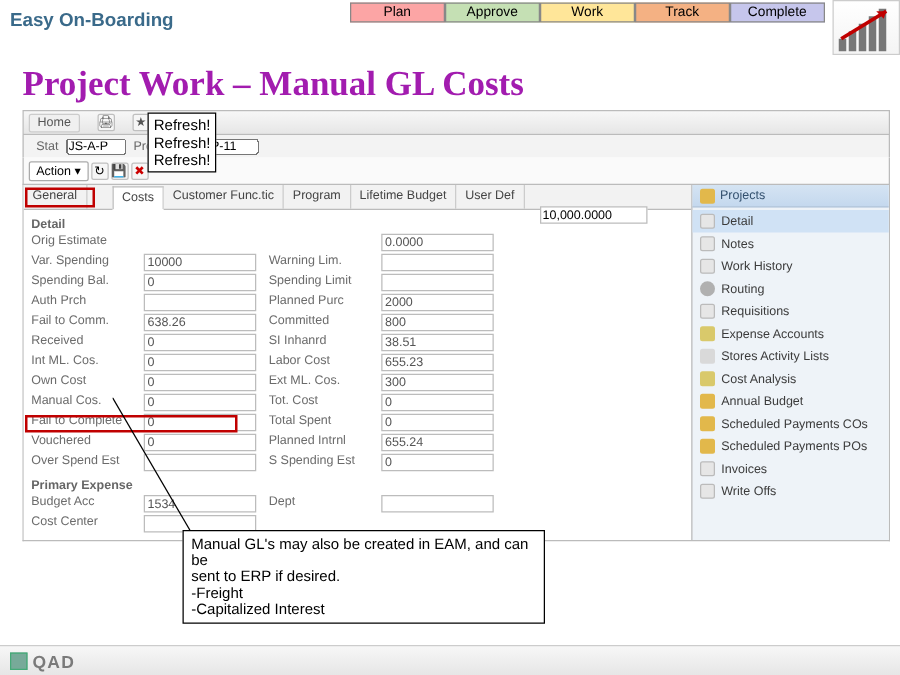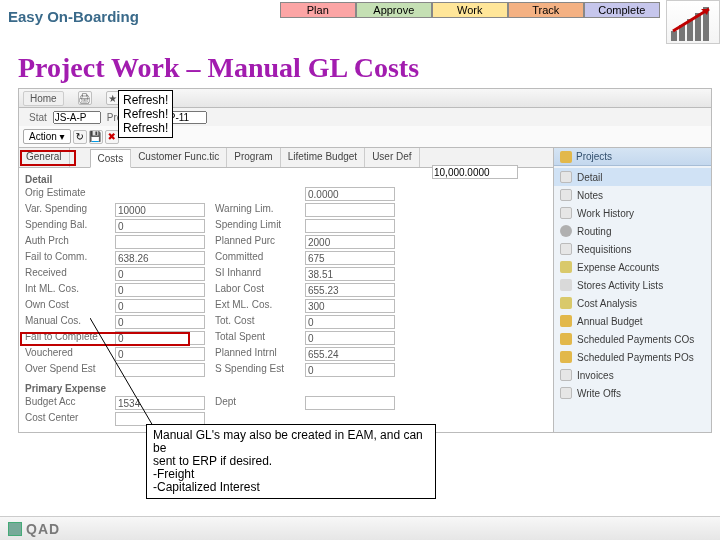--- a/index.html
+++ b/index.html
@@ -142,21 +142,21 @@
         <div class="val"></div>
 
         <label>Auth Prch</label>
         <div class="val"></div>
         <label>Planned Purc</label>
         <div class="val">2000</div>
 
         <label>Fail to Comm.</label>
         <div class="val">638.26</div>
         <label>Committed</label>
-        <div class="val">675</div>
+        <div class="val">800</div>
 
         <label>Received</label>
         <div class="val">0</div>
         <label>SI Inhanrd</label>
         <div class="val">38.51</div>
 
         <label>Int ML. Cos.</label>
         <div class="val">0</div>
         <label>Labor Cost</label>
         <div class="val">655.23</div>

